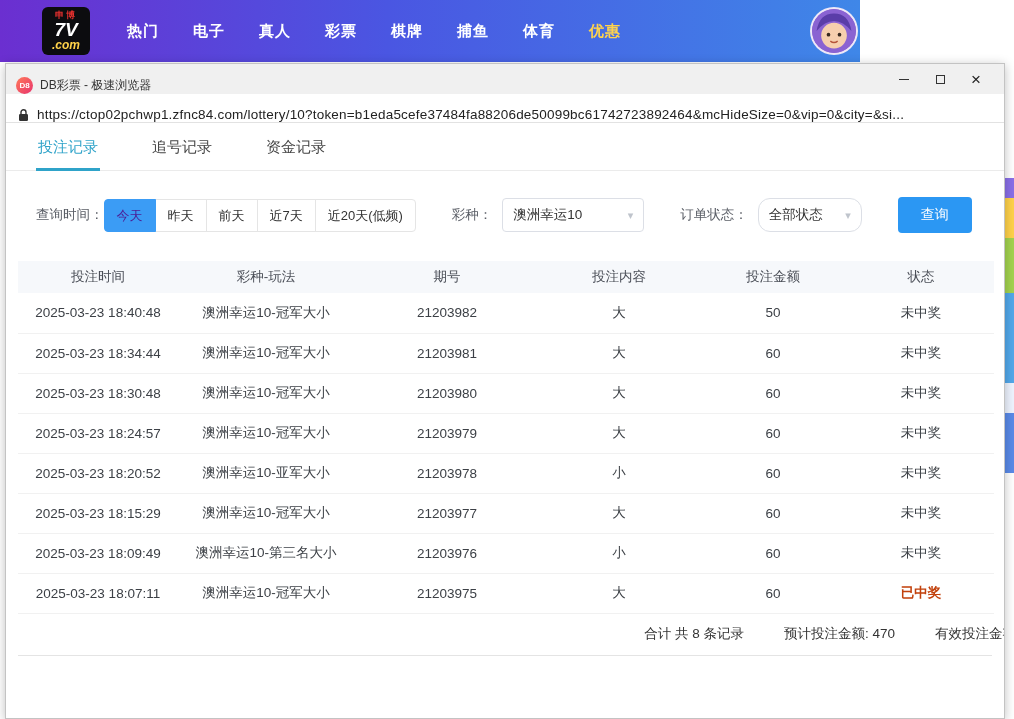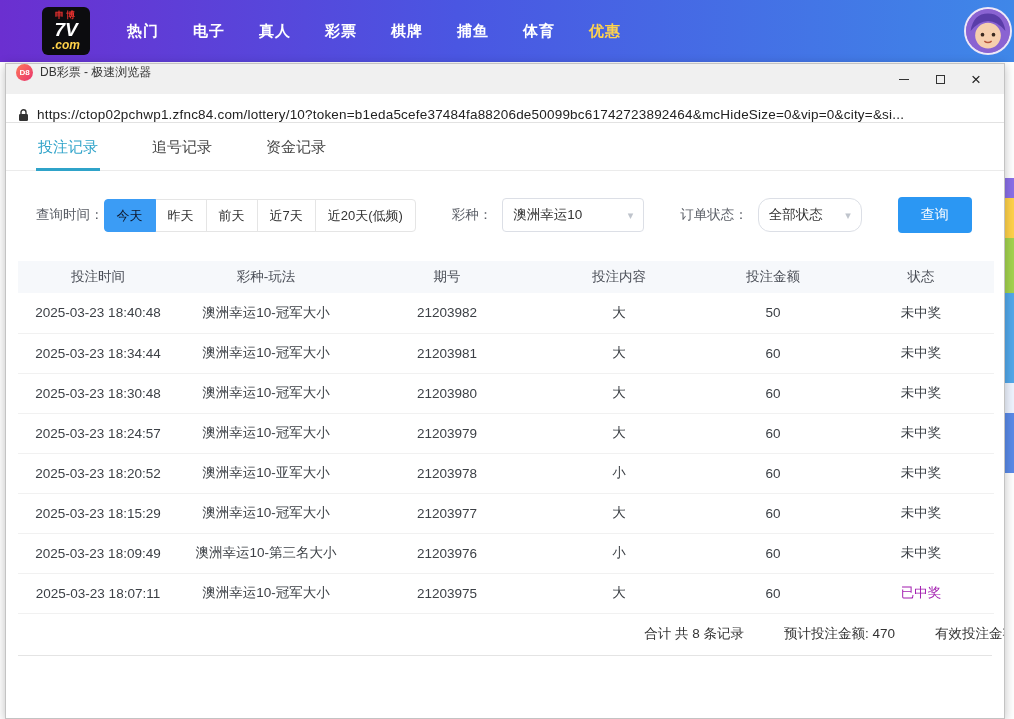--- a/index.html
+++ b/index.html
@@ -1,21 +1,21 @@
 <!DOCTYPE html>
 <html><head>
 <meta charset="utf-8">
 <style>
   * { margin:0; padding:0; box-sizing:border-box; }
   html,body { width:1014px; height:719px; overflow:hidden; background:#fff;
               font-family:"Liberation Sans", sans-serif; }
   body { position:relative; }
 
   
-  .site-nav { position:absolute; top:0; left:0; width:1014px; height:62px; z-index:1;
+  .site-nav { position:absolute; top:0; left:0; width:860px; height:62px; z-index:1;
               background:linear-gradient(90deg,#6b2fd0 0%,#4a56e2 45%,#3f87e8 100%);
               display:flex; align-items:center; }
   .logo { margin-left:42px; width:48px; height:48px; background:#0c0c0f; border-radius:6px;
           display:flex; flex-direction:column; align-items:center; justify-content:center; line-height:1; cursor:pointer; }
   .logo-top { color:#e8312f; font-size:9px; font-weight:bold; letter-spacing:2px; }
   .logo-main { color:#fff; font-size:19px; font-weight:bold; font-style:italic; }
   .logo-com { color:#ffd24a; font-size:12px; font-weight:bold; font-style:italic; display:block; text-align:center; }
   .nav-items { display:flex; margin-left:20px; }
   .nav-item { color:#fff; font-size:15px; font-weight:bold; padding:10px 17px; letter-spacing:1px;
               cursor:pointer; text-decoration:none; }
@@ -26,21 +26,21 @@
 
   
   .page-edge { position:absolute; top:63px; right:0; width:9px; bottom:0; z-index:1;
     background:linear-gradient(180deg,#ffffff 0 115px,#8a6fe8 115px 135px,#ffd24a 135px 175px,
       #a3d34f 175px 230px,#52a8ea 230px 320px,#eef4ff 320px 350px,#5a8ae8 350px 410px,#ffffff 410px); }
 
   
   .browser-window { position:absolute; left:5px; top:63px; width:1000px; height:656px; z-index:2;
                     background:#fff; border:1px solid #c3c3c3; box-shadow:0 2px 10px rgba(0,0,0,.25);
                     overflow:hidden; }
-  .title-bar { height:30px; background:#f0f0f0; display:flex; align-items:flex-start; padding:0 10px; }
+  .title-bar { height:30px; background:#f0f0f0; display:flex; align-items:flex-end; padding:0 10px; }
   .win-icon { width:17px; height:17px; border-radius:50%; background:linear-gradient(135deg,#ff7a59,#e8336e);
               color:#fff; font-size:8px; font-weight:bold; display:flex; align-items:center; justify-content:center; }
   .win-title { font-size:12px; color:#333; margin-left:7px; }
   .win-controls { margin-left:auto; display:flex; height:30px; }
   .win-btn { width:36px; height:30px; display:flex; align-items:center; justify-content:center;
              color:#333; cursor:pointer; }
   .glyph-min { display:block; width:10px; border-top:1px solid #333; }
   .glyph-max { display:block; width:9px; height:9px; border:1px solid #333; }
   .glyph-close { font-size:17px; line-height:1; color:#222; }
 
@@ -56,39 +56,39 @@
          margin-bottom:-1px; cursor:pointer; }
   .tab.active { color:#2fa3c9; border-bottom-color:#2fa3c9; }
 
   .filters { display:flex; align-items:center; padding:0 30px; margin-top:26px; }
   .filter-label { font-size:13.5px; color:#5a5e66;text-align:right; }
   .time-group { display:flex; }
   .seg { padding:0 12px; height:33px; line-height:31px; border:1px solid #e5e5e5; background:#fff;
          font-size:13px; color:#333; margin-left:-1px; cursor:pointer; white-space:nowrap; }
   .time-group .seg:first-of-type { border-radius:4px 0 0 4px; margin-left:0; }
   .time-group .seg:last-of-type { border-radius:0 4px 4px 0; }
-  .seg.active { background:#3b9cf5; border-color:#3b9cf5; color:#0f172a; position:relative; }
+  .seg.active { background:#3b9cf5; border-color:#3b9cf5; color:#4c1d95; position:relative; }
   .ml36 { margin-left:36px; }
   .select { display:flex; align-items:center; justify-content:space-between; height:34px;
             border:1px solid #dcdfe6; border-radius:4px; background:#fff; padding:0 10px;
             font-size:13.5px; color:#333; margin-left:10px; cursor:pointer; }
   .select-lottery { width:142px; }
   .select-status { width:104px;border-radius:12px; }
   .chev { color:#bfc4cc; font-size:11px; margin-left:6px; }
   .query-btn { margin-left:36px; width:74px; height:36px; background:#2b97f3; color:#fff; border:none;
                border-radius:4px; font-size:14px; cursor:pointer; font-family:inherit; }
 
   .bet-table { margin:28px 12px 0; width:976px; border-collapse:collapse; table-layout:fixed; }
   .bet-table col.c1{width:160px} .bet-table col.c2{width:176px} .bet-table col.c3{width:186px}
   .bet-table col.c4{width:158px} .bet-table col.c5{width:150px} .bet-table col.c6{width:146px}
   .bet-table th { background:#f6f8fb; height:32px; font-size:13.5px; font-weight:normal; color:#4a4e57;
                   text-align:center; }
   .bet-table td { height:40px; font-size:13.5px; color:#3c4046; text-align:center;
                   border-bottom:1px solid #f1f1f1; white-space:nowrap; }
-  tr.won .cell-status { color:#a21caf; }
+  tr.won .cell-status { color:#c2410c;font-weight:bold; }
 
   .summary { margin:0 12px; height:42px; display:flex; align-items:center; justify-content:flex-end;
              gap:40px; font-size:13.5px; color:#333; border-bottom:1px solid #e4e4e4; }
   .summary .clip { margin-right:-24px; white-space:nowrap; }
 </style>
 </head>
 <body>
 
 <div class="site-nav">
   <div class="logo">

